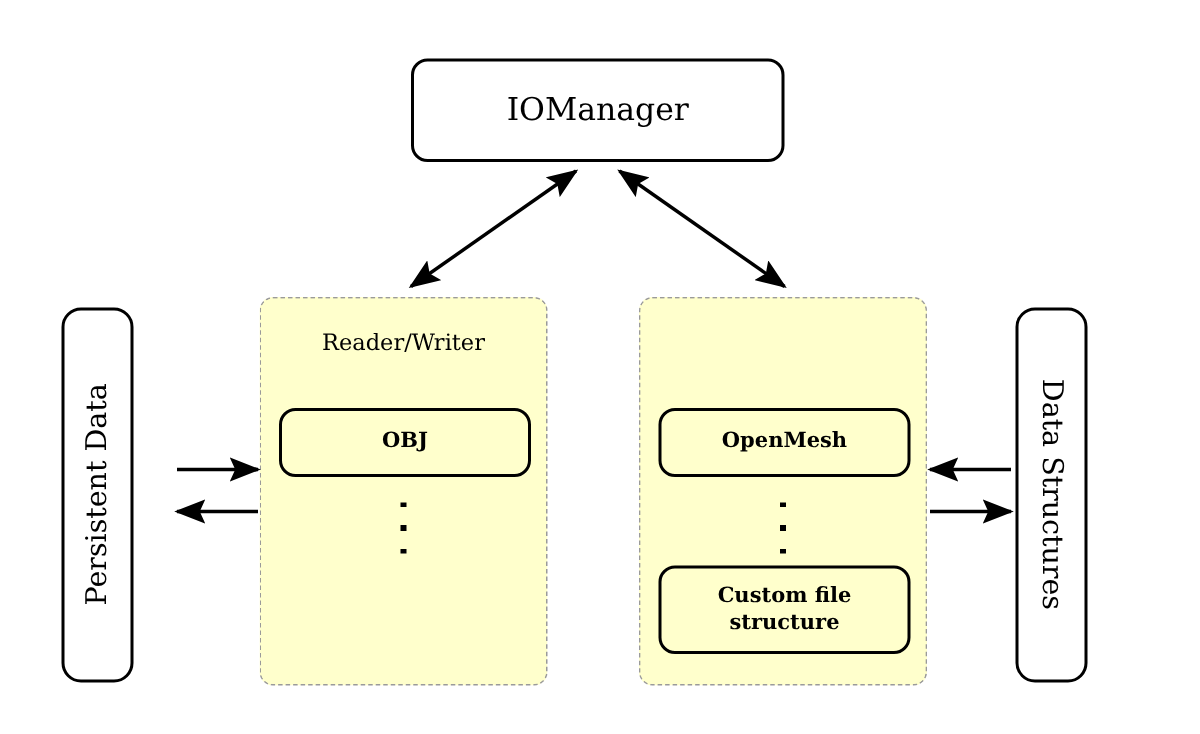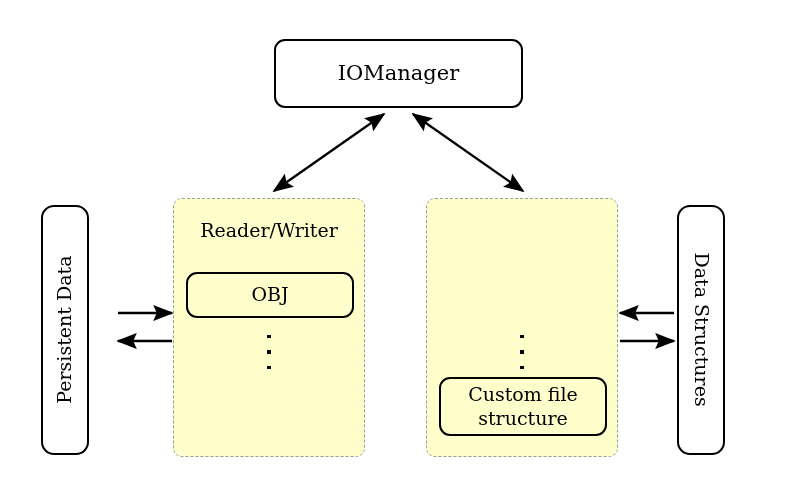--- a/index.html
+++ b/index.html
@@ -92,36 +92,37 @@
     top: 198px;
     width: 192px;
     height: 259px;
   }
   .group-title {
     position: absolute;
     left: 0;
     right: 0;
     top: 20px;
     text-align: center;
-    font-size: 19px;
+    font-size: 15px;
     white-space: nowrap;
   }
   
   .inner-box {
     position: absolute;
     box-sizing: border-box;
     border: 2.6px solid #000000;
     border-radius: 11px;
     background: #ffffcc;
     display: flex;
     align-items: center;
     justify-content: center;
     text-align: center;
-    font-size: 19px;
+    font-size: 14px;
     line-height: 1.25;
+    font-weight: bold;
   }
   .inner-top {
     left: 12px;
     width: 168px;
     top: 73px;
     height: 46px;
   }
   .inner-bottom {
     left: 12px;
     width: 168px;
@@ -178,20 +179,23 @@
       <span class="node-label">OBJ</span>
     </div>
     <div class="vdots">
       <span></span>
       <span></span>
       <span></span>
     </div>
   </div>
 
   <div class="group-box" id="group-importerexporter">
+    <div class="inner-box inner-top">
+      <span class="node-label">OpenMesh</span>
+    </div>
     <div class="vdots">
       <span></span>
       <span></span>
       <span></span>
     </div>
     <div class="inner-box inner-bottom">
       <span class="node-label">Custom file
 structure</span>
     </div>
   </div>

